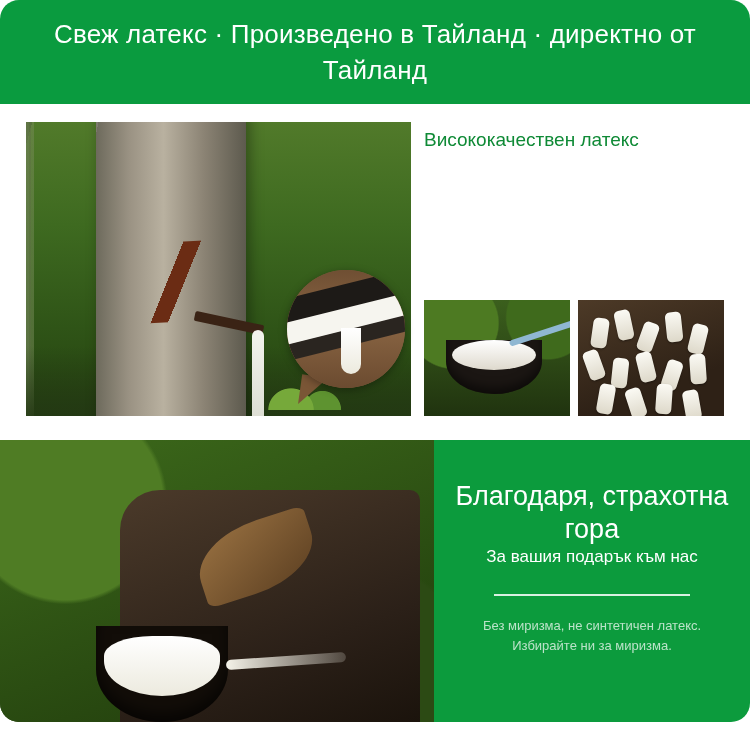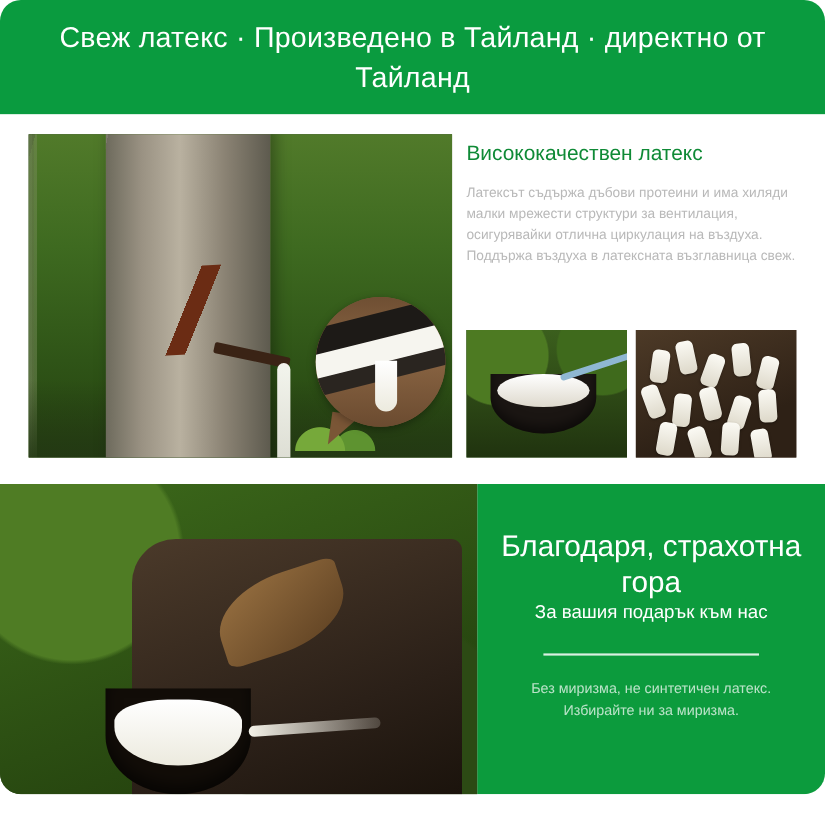--- a/index.html
+++ b/index.html
@@ -390,21 +390,20 @@
     <div class="callout">
       <div class="callout-bark"></div>
       <div class="callout-layer-dark"></div>
       <div class="callout-layer-white"></div>
       <div class="callout-layer-dark2"></div>
       <div class="callout-drip"></div>
     </div>
 
     <div class="info-col">
       <div class="info-title">Висококачествен латекс</div>
-      <div class="info-body">Латексът съдържа дъбови протеини и има хиляди малки мрежести структури за вентилация, осигурявайки отлична циркулация на въздуха. Поддържа въздуха в латексната възглавница свеж.</div>
     </div>
 
     <div class="photo-bowl">
       <div class="bowl-bg"></div>
       <div class="bowl-dish"></div>
       <div class="bowl-latex"></div>
       <div class="bowl-stick"></div>
     </div>
 
     <div class="photo-chunks">

